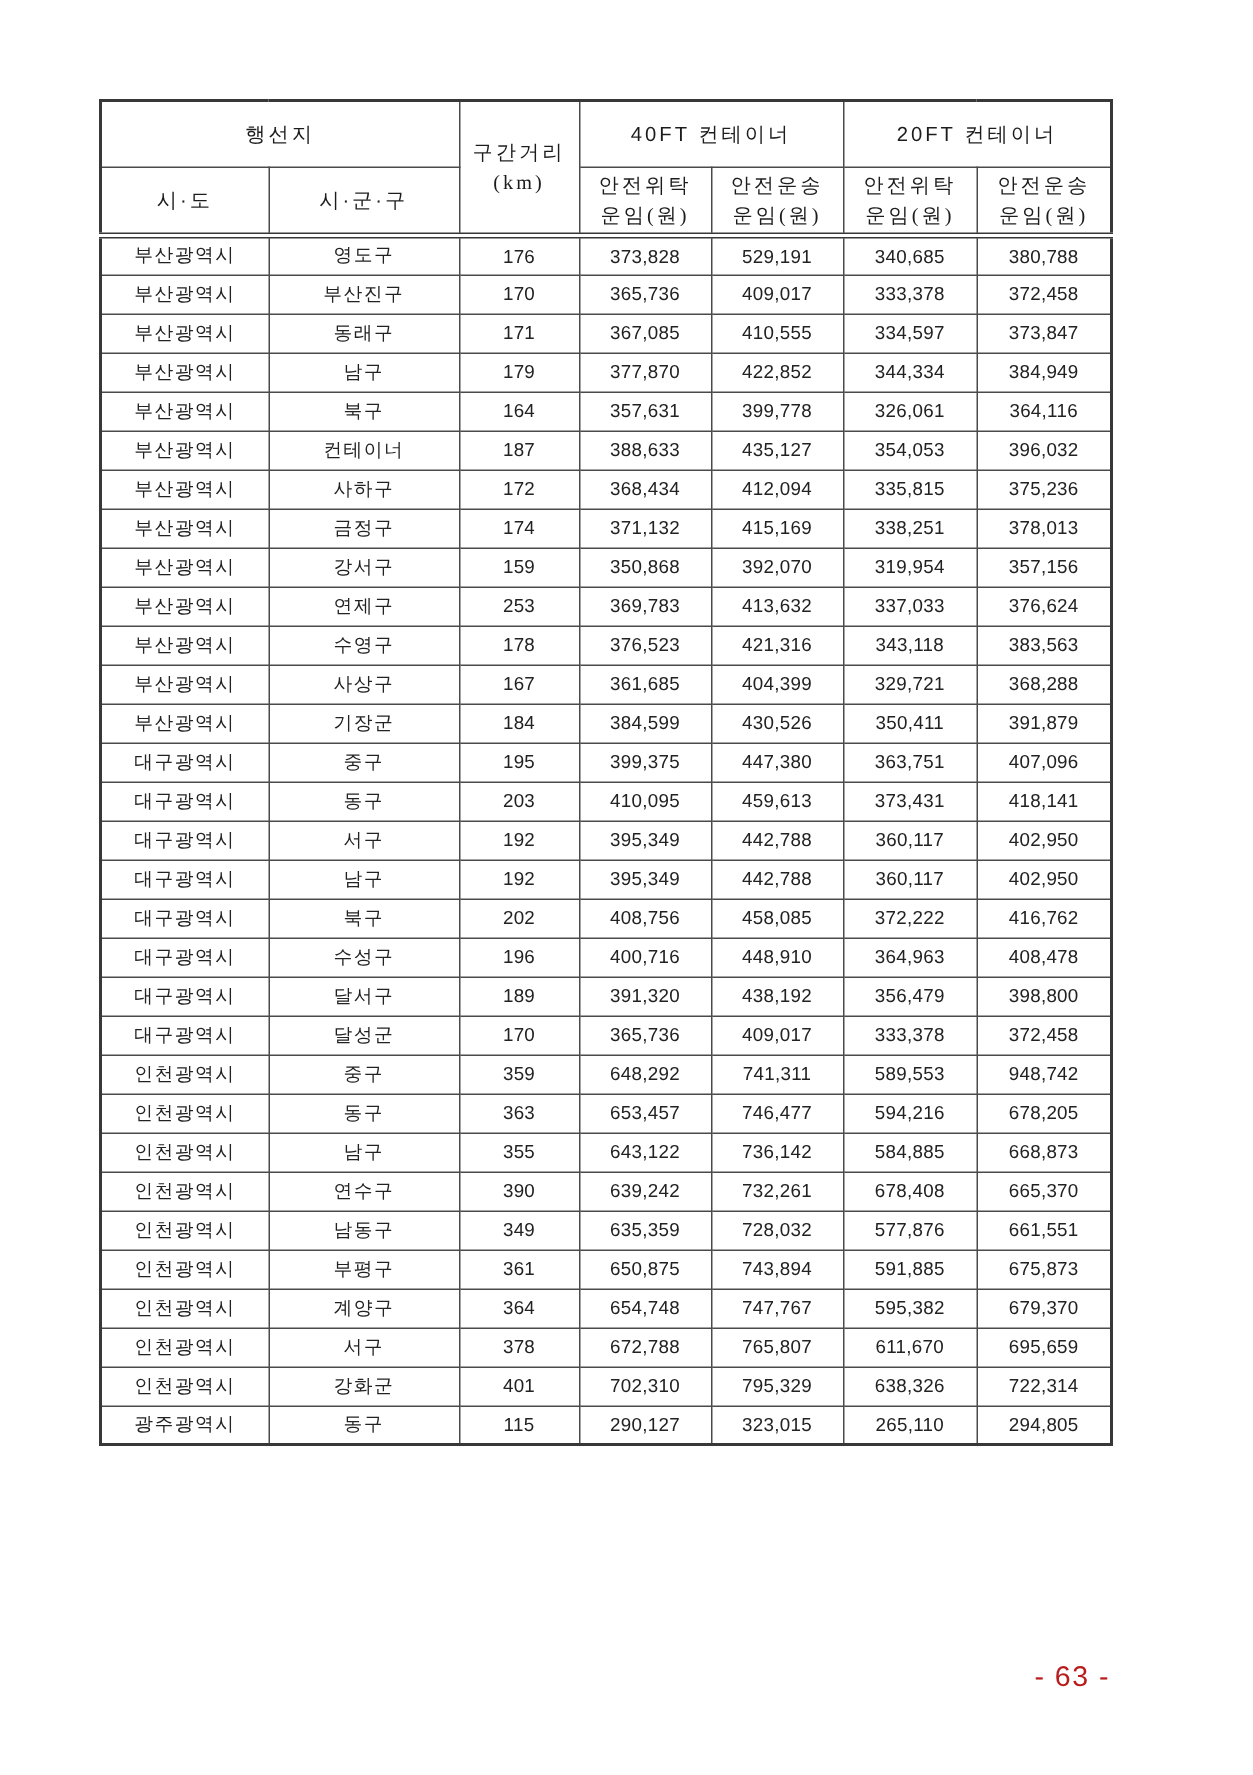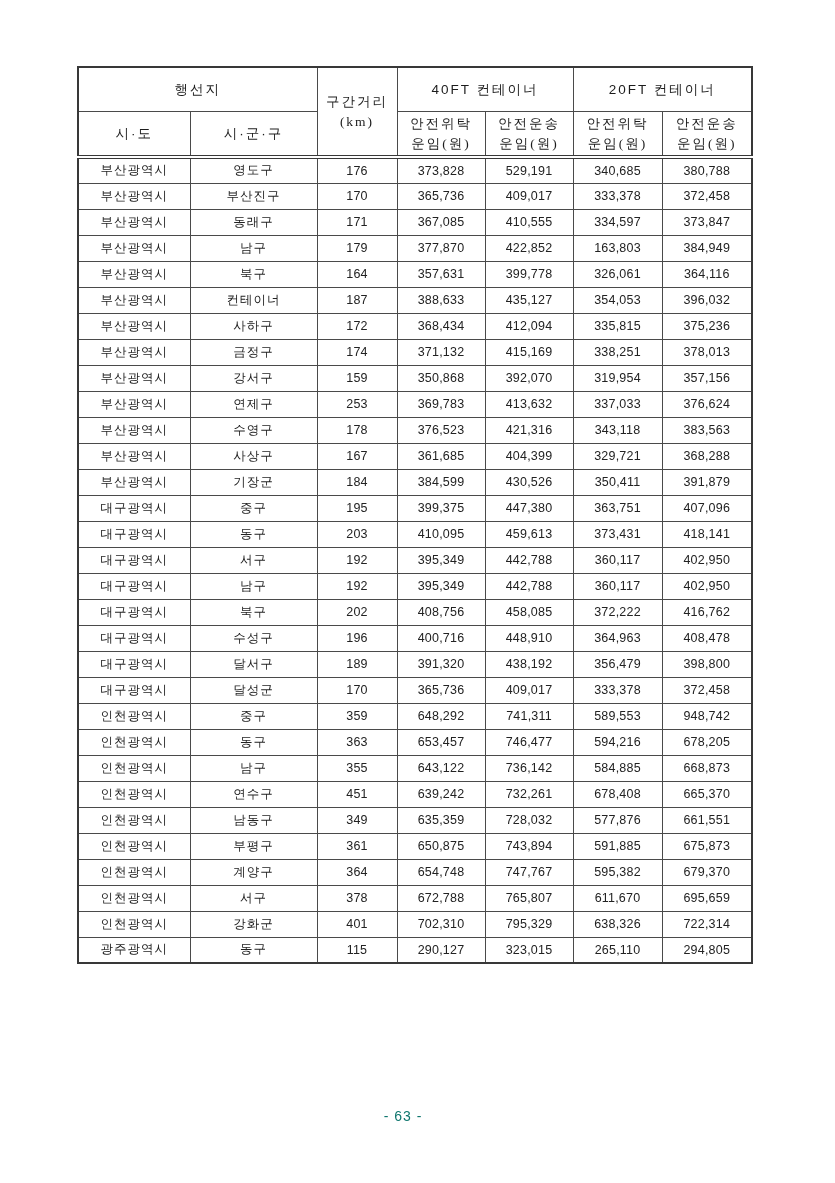--- a/index.html
+++ b/index.html
@@ -18,34 +18,34 @@
   }
   .fare-table th, .fare-table td {
     border:1px solid #4a4a4a;
     text-align:center;
     vertical-align:middle;
     font-weight:normal;
     padding:0;
     overflow:hidden;
     white-space:nowrap;
   }
-  .fare-table { border:2px solid #383838;margin-left:11px; }
+  .fare-table { border:2px solid #383838; }
   thead th { font-size:13.5px; letter-spacing:2px; color:#1c1c1c; }
   thead tr.h1 th { height:43px; }
   thead tr.h2 th { height:43px; }
   thead { border-bottom:4px double #383838; }
   thead .two-line { line-height:1.45;font-family:Liberation Serif, serif; }
   thead .two-line .l { display:block; }
   tbody tr { height:26px; }
   tbody td { font-size:12.5px; }
   tbody td.ko { letter-spacing:1px; }
   tbody td.num { letter-spacing:0.2px; }
   .page-number {
     position:absolute; left:66px; top:1108px; width:674px;
-    text-align:center; font-size:14px; letter-spacing:1px; color:#0f766e;
+    text-align:right; font-size:19px; letter-spacing:1px; color:#b91c1c;
   }
 </style>
 </head>
 <body>
 
 <table class="fare-table">
   <colgroup>
     <col style="width:112px">
     <col style="width:127px">
     <col style="width:80px">
@@ -112,21 +112,21 @@
         <td class="num">410,555</td>
         <td class="num">334,597</td>
         <td class="num">373,847</td>
       </tr>
       <tr>
         <td class="ko">부산광역시</td>
         <td class="ko">남구</td>
         <td class="num">179</td>
         <td class="num">377,870</td>
         <td class="num">422,852</td>
-        <td class="num">163,803</td>
+        <td class="num">344,334</td>
         <td class="num">384,949</td>
       </tr>
       <tr>
         <td class="ko">부산광역시</td>
         <td class="ko">북구</td>
         <td class="num">164</td>
         <td class="num">357,631</td>
         <td class="num">399,778</td>
         <td class="num">326,061</td>
         <td class="num">364,116</td>
@@ -298,21 +298,21 @@
         <td class="ko">남구</td>
         <td class="num">355</td>
         <td class="num">643,122</td>
         <td class="num">736,142</td>
         <td class="num">584,885</td>
         <td class="num">668,873</td>
       </tr>
       <tr>
         <td class="ko">인천광역시</td>
         <td class="ko">연수구</td>
-        <td class="num">451</td>
+        <td class="num">390</td>
         <td class="num">639,242</td>
         <td class="num">732,261</td>
         <td class="num">678,408</td>
         <td class="num">665,370</td>
       </tr>
       <tr>
         <td class="ko">인천광역시</td>
         <td class="ko">남동구</td>
         <td class="num">349</td>
         <td class="num">635,359</td>

